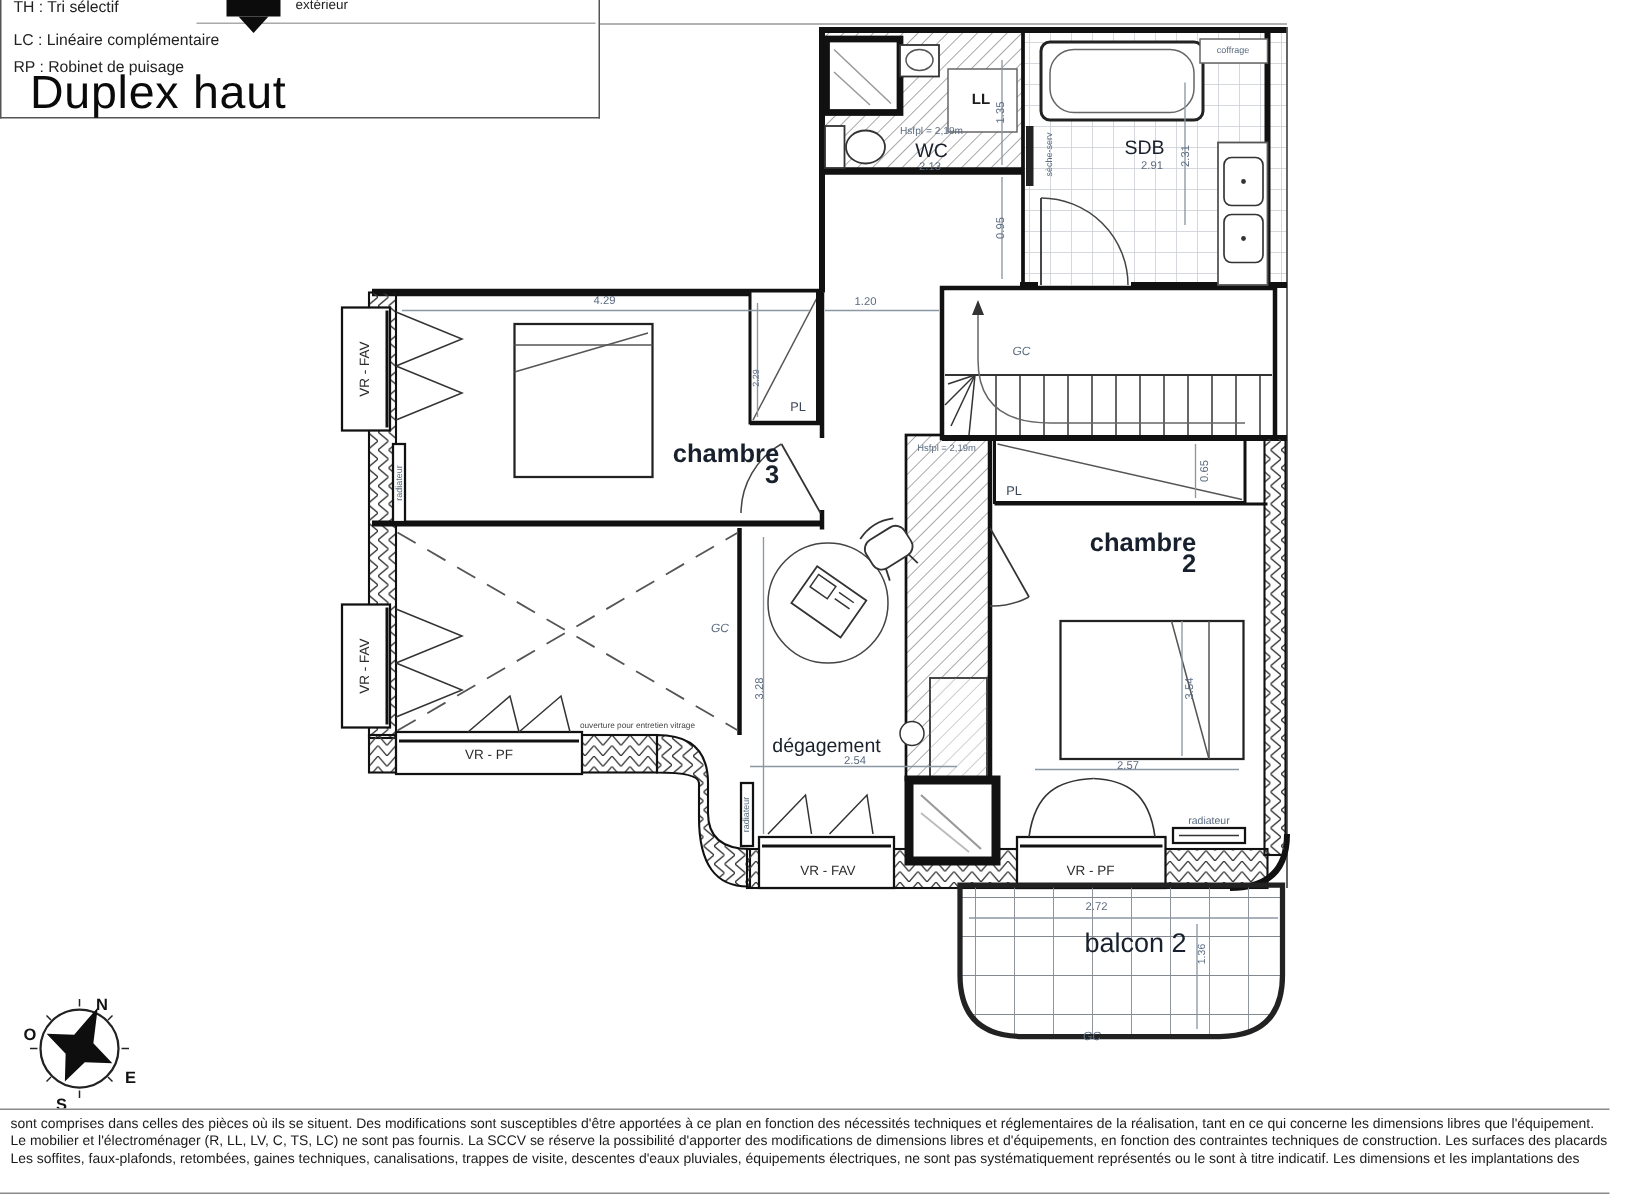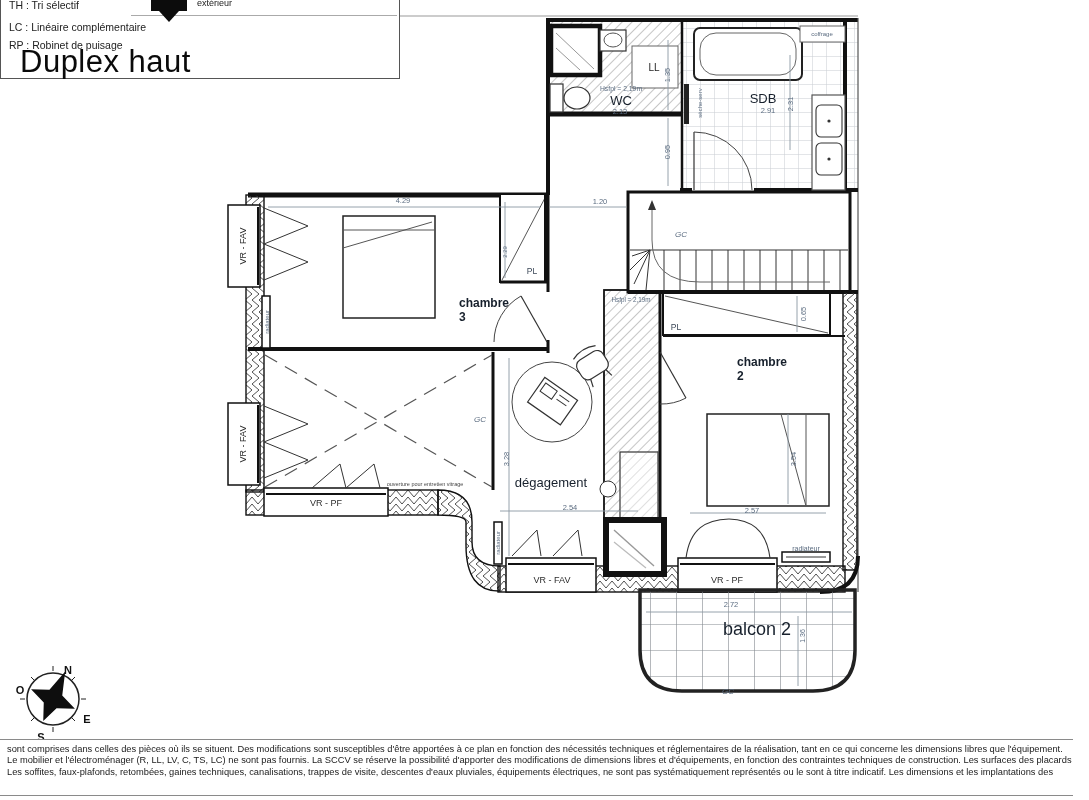--- a/index.html
+++ b/index.html
@@ -17,24 +17,24 @@
   
   #title{position:absolute;left:20px;top:44px;font-size:31px;color:#0a0a0a;letter-spacing:.5px;}
   
   .lbl{position:absolute;transform:translate(-50%,-50%);white-space:nowrap;}
   .rot{transform:translate(-50%,-50%) rotate(-90deg);}
   .dim{font-size:7.5px;color:#5b6c80;}
   .tag{font-size:8px;color:#5b6c80;font-style:italic;}
   .tagd{font-size:8.5px;color:#3a4656;}
   .tiny{font-size:6px;color:#5b6c80;}
   .room{font-weight:normal;font-size:13px;color:#17202c;}
-  .room-block{position:absolute;transform:translate(-50%,-50%);text-align:left;font-weight:bold;
-          font-size:12px;color:#17202c;line-height:14px;}
+  .room-block{position:absolute;transform:translate(-50%,-50%);text-align:right;font-weight:bold;
+          font-size:17px;color:#17202c;line-height:14px;}
   .win-lbl{font-size:9px;color:#2c2c2c;}
-  .ll-lbl{font-weight:normal;font-size:10px;color:#1d1d1d;}
+  .ll-lbl{font-weight:bold;font-size:10px;color:#1d1d1d;}
   .hsf{font-size:6.8px;color:#5b6c80;}
   
   .cpt{position:absolute;transform:translate(-50%,-50%);font-weight:bold;font-size:11px;color:#111;}
   
   #disclaimer{position:absolute;left:0;top:739px;width:1089px;height:57px;
           border-top:1.5px solid #8a8a8a;border-bottom:1.5px solid #8a8a8a;
           padding:4px 0 0 7px;box-sizing:border-box;background:#fff;}
   .disc-line{font-size:9.3px;color:#1a1a1a;line-height:11.3px;white-space:nowrap;}
   svg{position:absolute;left:0;top:0;}
 </style>
@@ -275,40 +275,40 @@
   <span class="lbl dim rot" style="left:667px;top:75px">1.35</span>
   <span class="lbl dim rot" style="left:667px;top:152px">0.95</span>
 
   <span class="lbl room" style="left:763px;top:98px">SDB</span>
   <span class="lbl dim" style="left:768px;top:110px">2.91</span>
   <span class="lbl dim rot" style="left:790px;top:104px">2.31</span>
   <span class="lbl tiny" style="left:822px;top:34px">coffrage</span>
   <span class="lbl tiny rot" style="left:700px;top:103px">sèche-serv</span>
 
   <span class="lbl tag" style="left:681px;top:234px">GC</span>
-  <span class="lbl dim" style="left:600px;top:201px">1.20</span>
+  <span class="lbl dim" style="left:577px;top:201px">1.20</span>
   <span class="lbl tagd" style="left:532px;top:271px">PL</span>
   <span class="lbl tiny rot" style="left:505px;top:252px">2.29</span>
 
   <span class="lbl dim" style="left:403px;top:200px">4.29</span>
   <div class="room-block" style="left:484px;top:310px">
     <div>chambre</div>
     <div>3</div>
   </div>
 
   <span class="lbl tag" style="left:480px;top:419px">GC</span>
   <span class="lbl dim rot" style="left:506px;top:459px">3.28</span>
   <span class="lbl tiny" style="left:425px;top:484px;font-size:5.5px;color:#444">ouverture pour entretien vitrage</span>
   <span class="lbl tiny rot" style="left:267px;top:322px">radiateur</span>
 
   <span class="lbl win-lbl rot" style="left:243px;top:246px">VR - FAV</span>
   <span class="lbl win-lbl rot" style="left:243px;top:444px">VR - FAV</span>
   <span class="lbl win-lbl" style="left:326px;top:503px">VR - PF</span>
 
-  <span class="lbl room" style="left:551px;top:482px">dégagement</span>
+  <span class="lbl room" style="left:551px;top:497px">dégagement</span>
   <span class="lbl dim" style="left:570px;top:507px">2.54</span>
   <span class="lbl hsf" style="left:631px;top:299px;font-size:6.3px">Hsfpl = 2,19m</span>
 
   <div class="room-block" style="left:762px;top:369px">
     <div>chambre</div>
     <div>2</div>
   </div>
   <span class="lbl tagd" style="left:676px;top:327px">PL</span>
   <span class="lbl dim rot" style="left:803px;top:314px">0.65</span>
   <span class="lbl dim rot" style="left:793px;top:459px">3.54</span>

